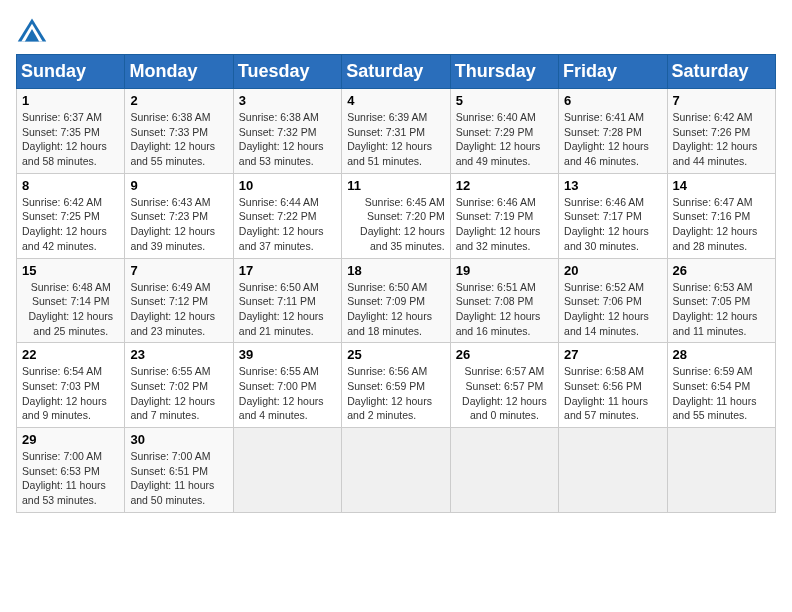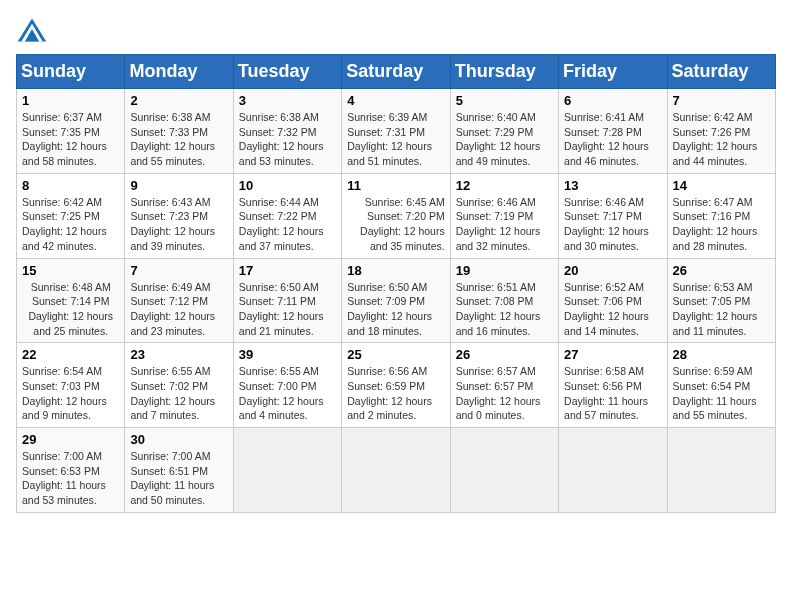--- a/index.html
+++ b/index.html
@@ -296,21 +296,21 @@
         </td>
         <td>
           <span class="day-num">25</span>
           <div class="cell-text" style="white-space: pre-line;">Sunrise: 6:56 AM
 Sunset: 6:59 PM
 Daylight: 12 hours
 and 2 minutes.</div>
         </td>
         <td>
           <span class="day-num">26</span>
-          <div class="cell-text" style="white-space: pre-line;">Sunrise: 6:57 AM
+          <div class="cell-text" style="white-space: pre-line; text-align: center;">Sunrise: 6:57 AM
 Sunset: 6:57 PM
 Daylight: 12 hours
 and 0 minutes.</div>
         </td>
         <td>
           <span class="day-num">27</span>
           <div class="cell-text" style="white-space: pre-line;">Sunrise: 6:58 AM
 Sunset: 6:56 PM
 Daylight: 11 hours
 and 57 minutes.</div>

